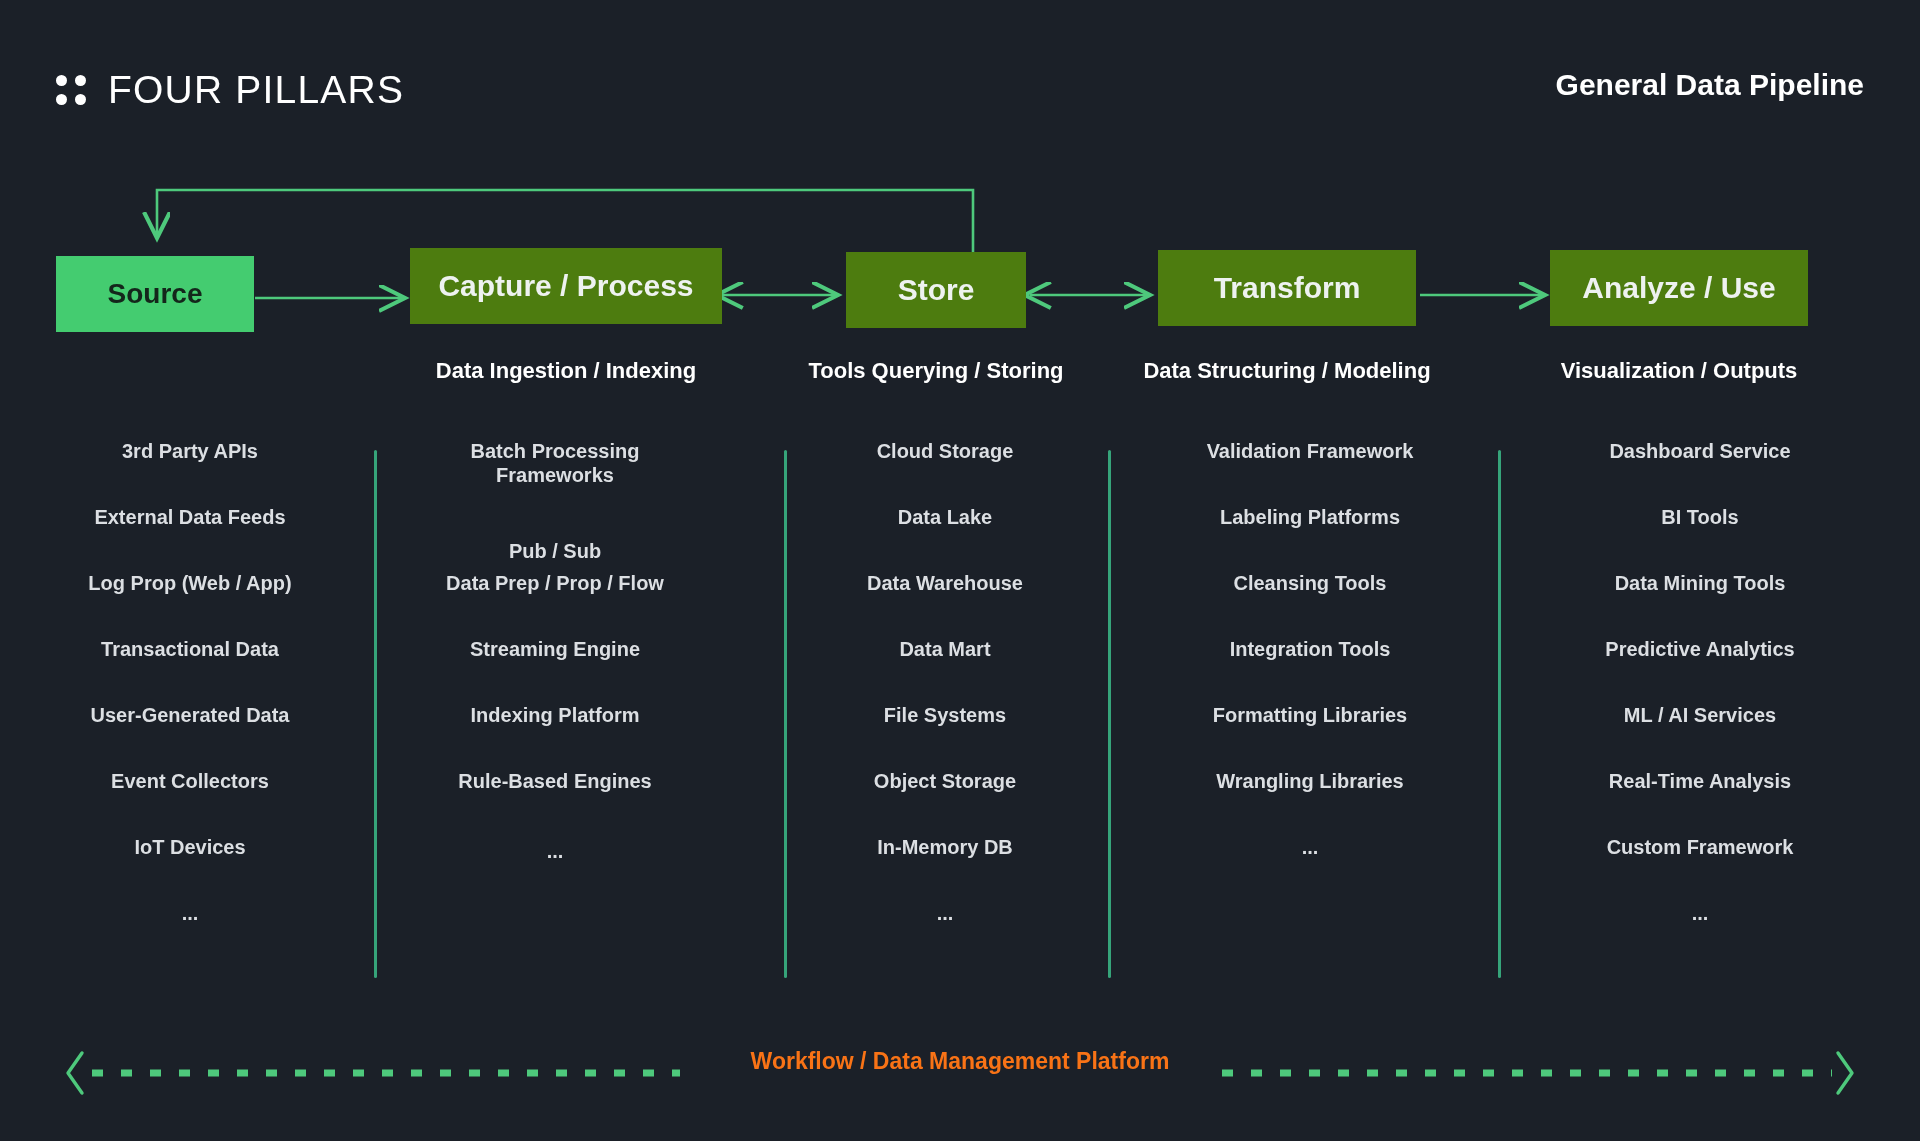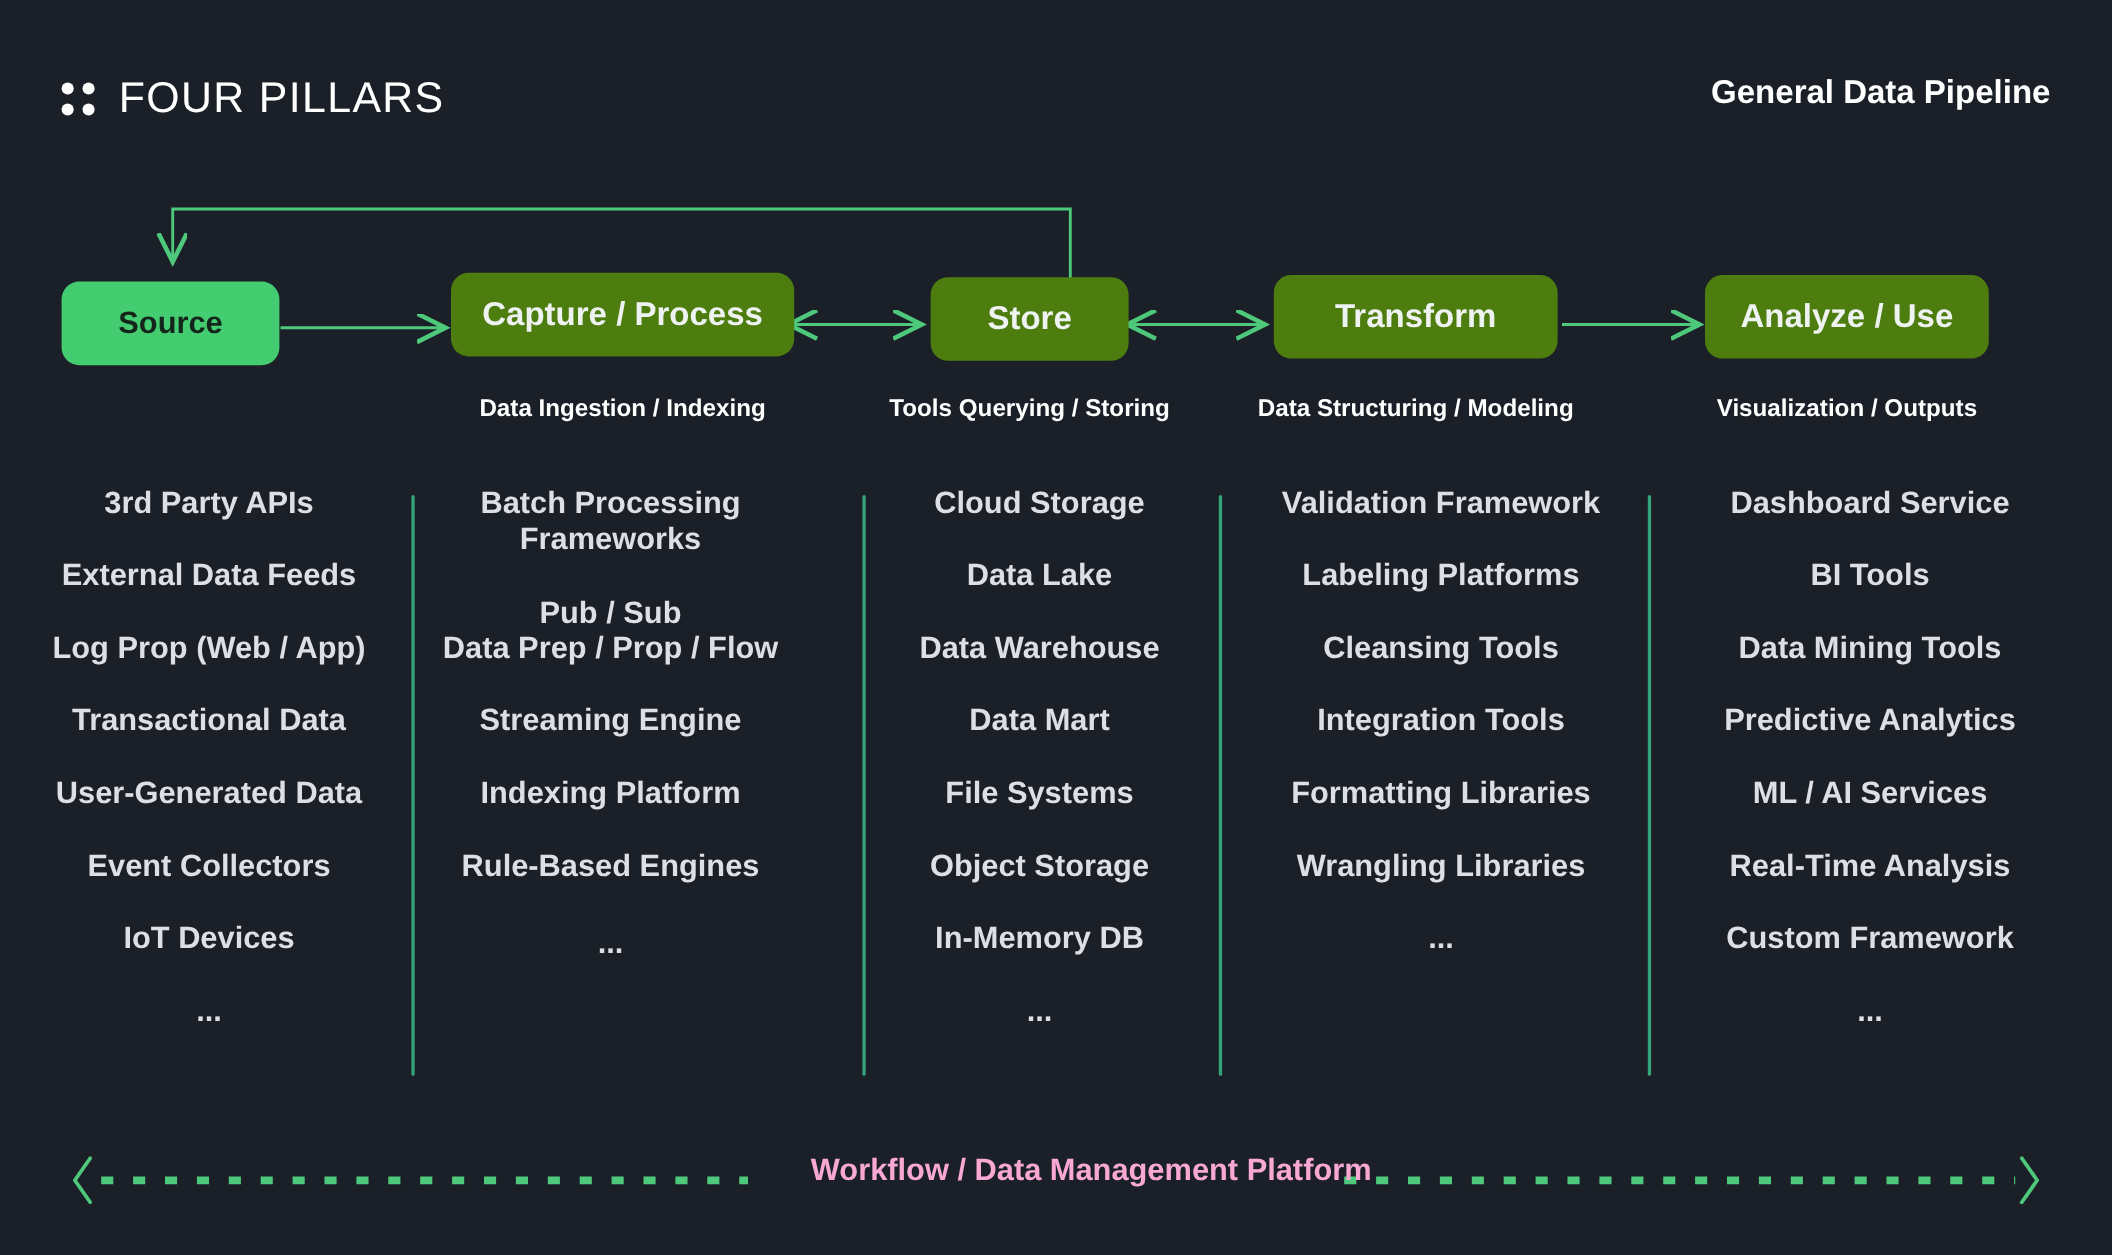--- a/index.html
+++ b/index.html
@@ -33,54 +33,54 @@
   .deck-title {
     position:absolute; right:56px; top:34px;
     color:#ffffff; font-size:30px; font-weight:bold; line-height:1;
   }
 
   
   .flow-svg { position:absolute; left:0; top:0; width:1920px; height:420px; }
 
   
   .stage {
-    position:absolute; border-radius:16px;
+    position:absolute; border-radius:0;
     display:flex; align-items:center; justify-content:center;
     font-weight:bold; text-align:center;
   }
   .stage.src  { background:#44cc70; color:#14261b; }
   .stage.dark { background:#4d7c0f; color:#eef2f0; }
 
   .caption {
     position:absolute; color:#ffffff; font-size:22px; font-weight:bold;
     text-align:center; white-space:nowrap;
   }
 
   
   .cols { position:absolute; left:0; top:440px; width:1920px; height:540px; }
   .col {
     position:absolute; top:0; width:auto;
     display:flex; flex-direction:column; align-items:center;
   }
   .col-item {
-    color:#dcdfe3; font-size:28px; font-weight:bold;
+    color:#dcdfe3; font-size:20px; font-weight:bold;
     text-align:center; line-height:1.18;
     height:66px; display:flex; align-items:flex-start; justify-content:center;
     white-space:pre-line;
   }
   .divider {
     position:absolute; top:10px; width:3px; height:528px;
     background:#36a47a; border-radius:2px;
   }
 
   
   .footer { position:absolute; left:0; top:1020px; width:1920px; height:90px; }
   .footer-label {
     position:absolute; left:50%; top:28px; transform:translateX(-50%);
-    color:#f9a8d4; font-size:28px; font-weight:bold; white-space:nowrap;margin-left:32px;
+    color:#f97316; font-size:23px; font-weight:bold; white-space:nowrap;
   }
 </style>
 </head>
 <body>
 
 <div class="page">
 
   <div class="header">
     <div class="brand">
       <span class="dots">

